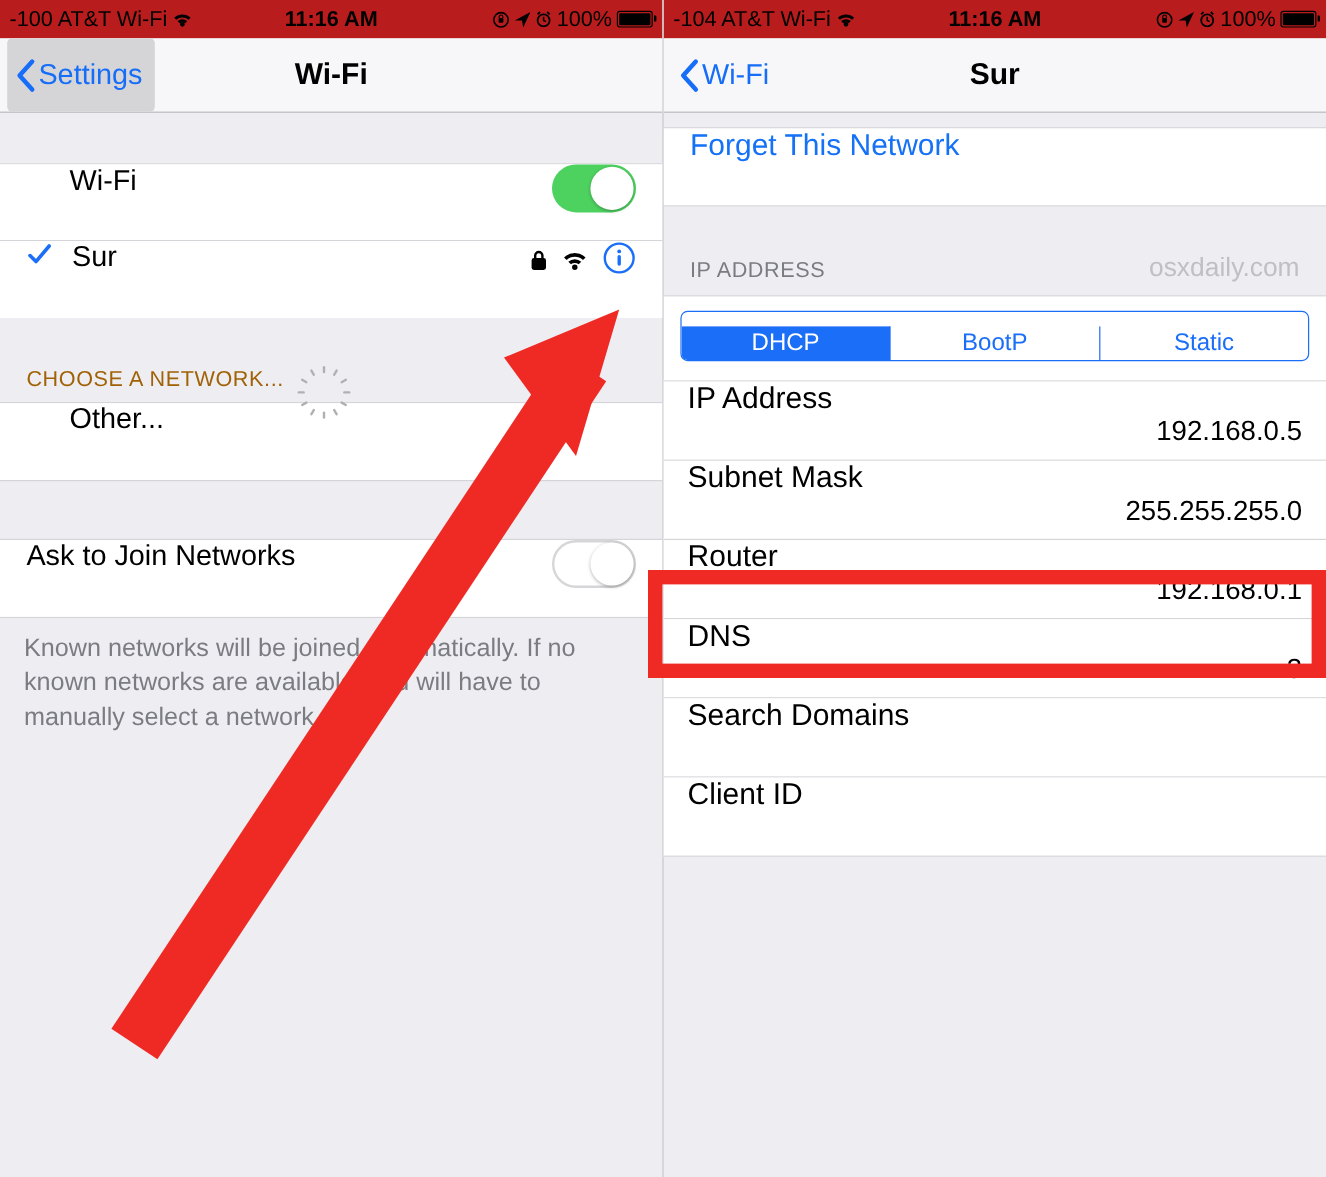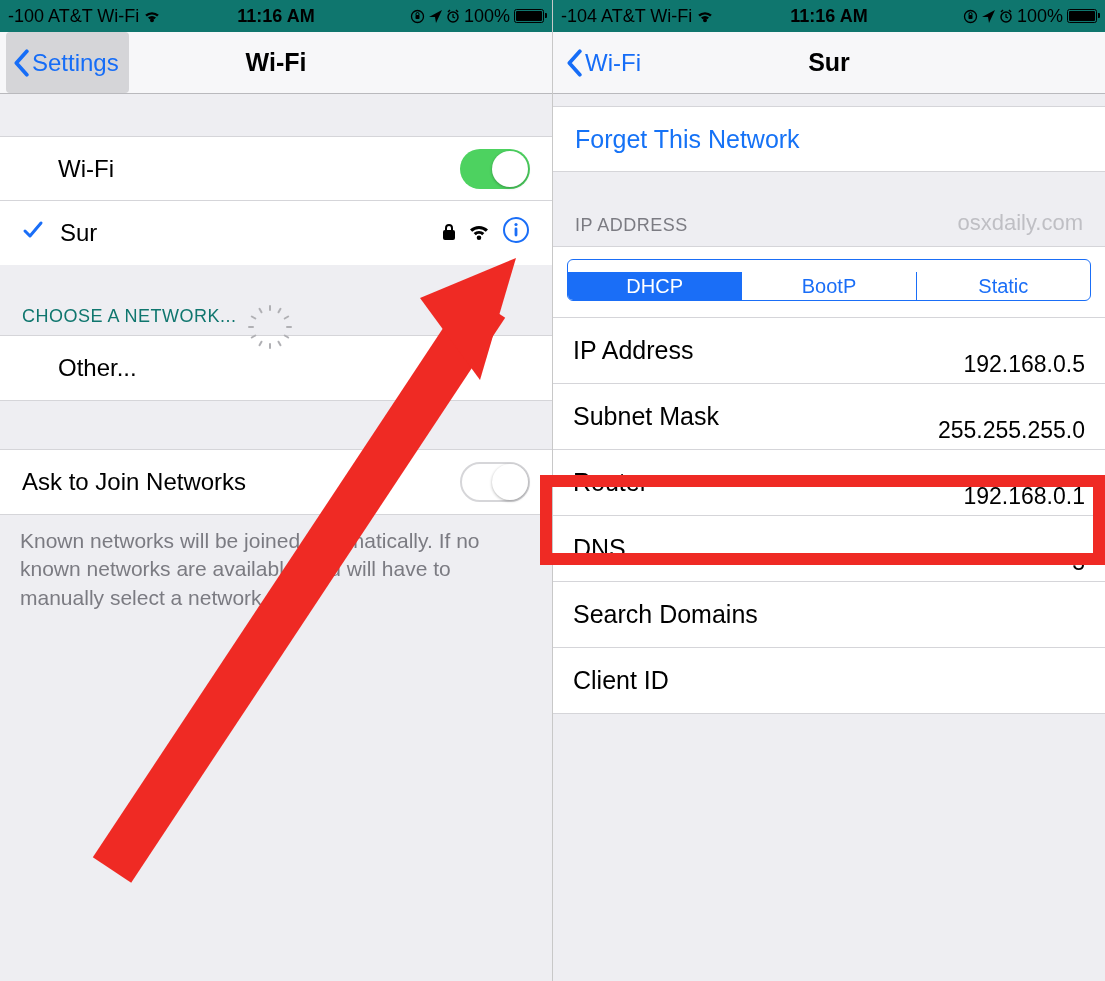--- a/index.html
+++ b/index.html
@@ -18,21 +18,21 @@
     height: 981px;
     background: #eeeef2;
     overflow: hidden;
   }
   .phone.left { left: 0; }
   .phone.right { left: 553px; }
 
   
   .statusbar {
     height: 32px;
-    background: #0f766e;
+    background: #b91c1c;
     display: flex;
     align-items: center;
     padding: 0 8px;
     font-size: 18px;
     font-weight: 500;
     color: #000;
   }
   .statusbar .sb-left { display: flex; align-items: center; gap: 4px; flex: 1; }
   .statusbar .sb-center { flex: 1; text-align: center; font-weight: 600; }
   .statusbar .sb-right { flex: 1; display: flex; align-items: center; justify-content: flex-end; gap: 4px; }
@@ -71,33 +71,33 @@
     text-align: center;
     font-size: 25px;
     font-weight: 700;
     color: #000;
     pointer-events: none;
   }
   .row {
     background: #fff;
     min-height: 64px;
     display: flex;
-    align-items: center;
+    align-items: flex-start;
     padding: 0 22px;
     font-size: 24px;
     color: #000;
     border-bottom: 1px solid #d5d5d9;
   }
   .row:last-child { border-bottom: none; }
   .row .label { flex: 1; font-weight: 400; }
   .row .value { color: #000; font-size: 23px; font-weight: 400; }
 
   .section-header {
     font-size: 18px;
-    color: #0f766e;
+    color: #a16207;
     padding: 0 22px 8px 22px;
     letter-spacing: 0.5px;
     display: flex;
     align-items: center;
     gap: 21px;
     height: 40px;
     align-items: flex-end;
   }
   .section-footer {
     font-size: 21px;

